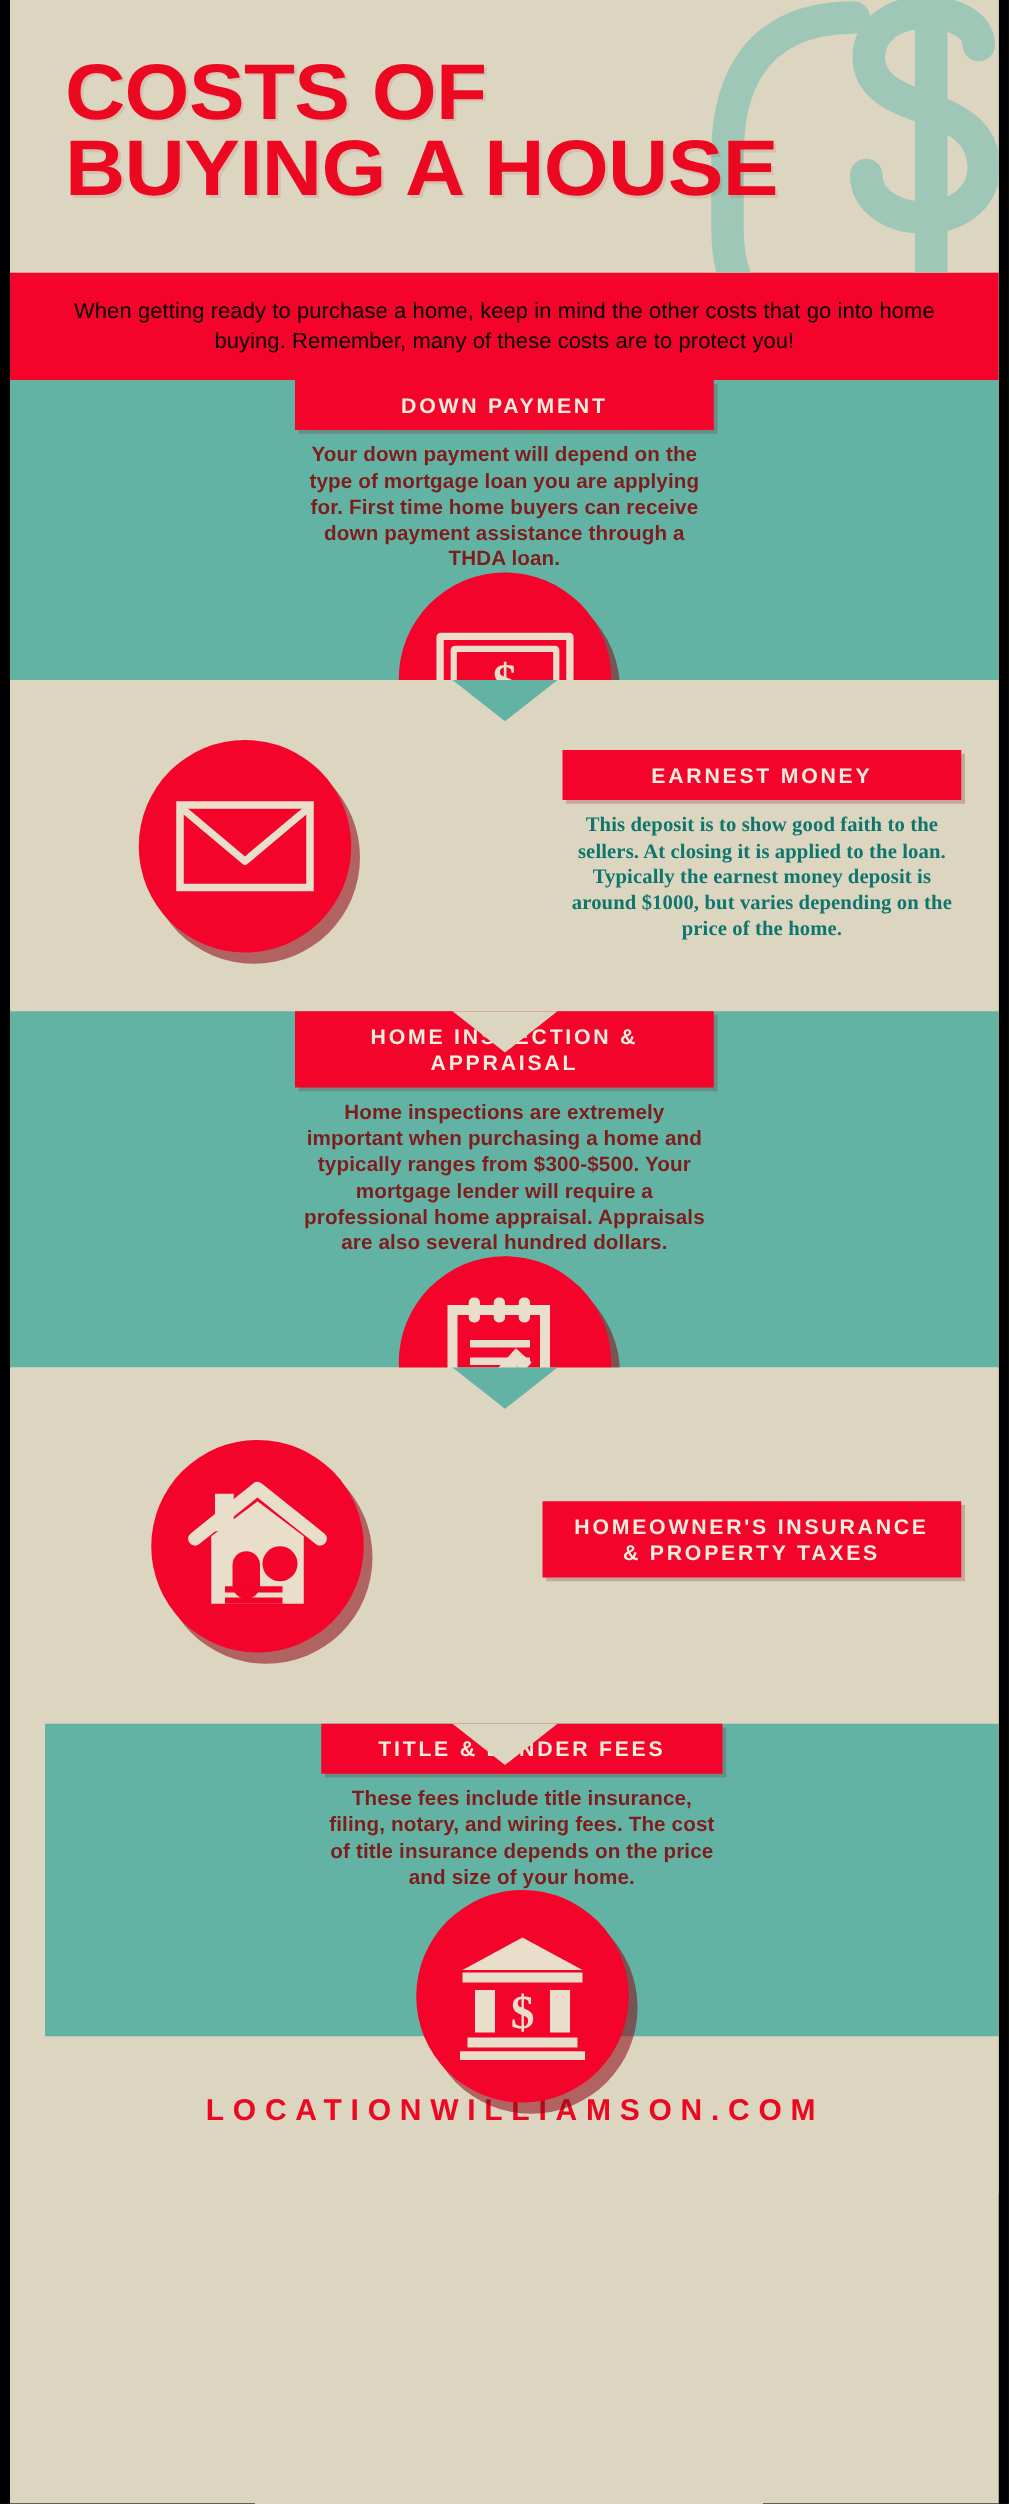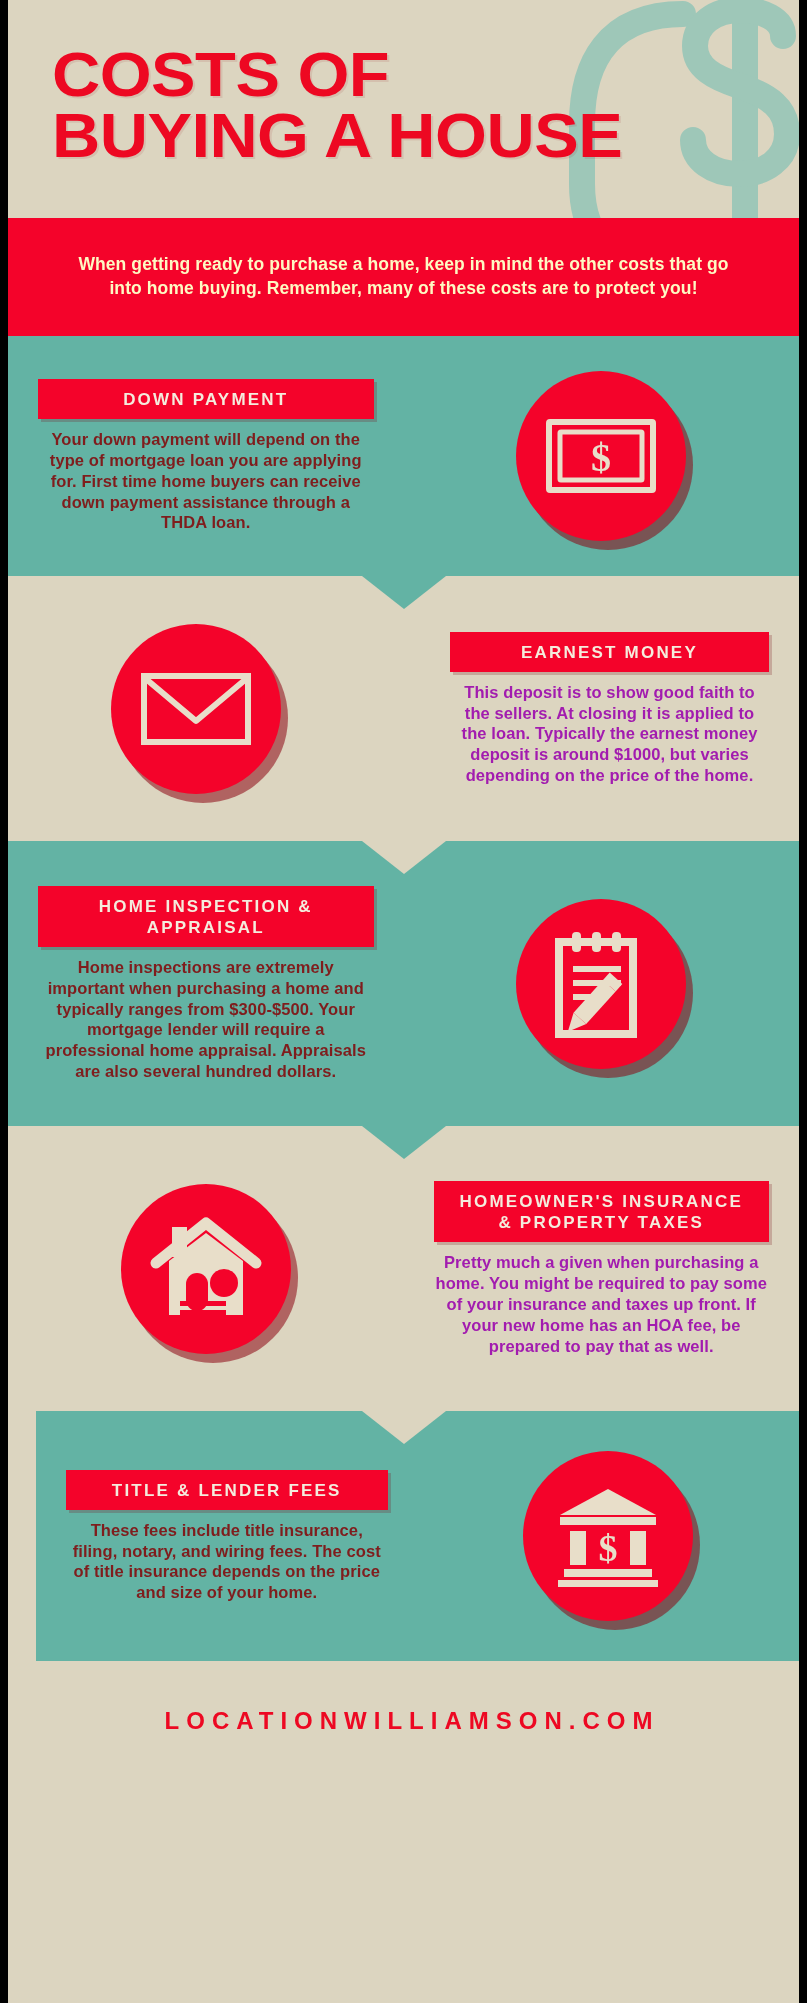--- a/index.html
+++ b/index.html
@@ -48,36 +48,36 @@
     text-shadow:2px 2px 0 rgba(150,10,20,0.10);
   }
 
   
   .intro-band{
     background:#f4032a;
     padding:18px 46px 20px 46px;
     text-align:center;
   }
   .intro-band p{
-    margin:16px;
-    color:#fef9c3;
+    margin:0;
+    color:#000000;
     font-size:17.5px;
     line-height:1.38;
-    font-weight:700;
+    font-weight:400;
     letter-spacing:0.1px;
   }
 
   
   .section{
     position:relative;
     display:flex;
     align-items:center;
     box-sizing:border-box;
   }
-  .section.teal{ background:#63b3a4; }
+  .section.teal{ background:#63b3a4;flex-direction:column; }
   .section.cream{ background:#dcd5c0; }
   .section.reverse{ flex-direction:row-reverse; }
 
   
   .notch{
     position:absolute;
     left:50%;
     bottom:-33px;
     margin-left:-42px;
     width:0;height:0;
@@ -116,21 +116,21 @@
   }
   .sec-body{
     margin:0;
     font-weight:bold;
     font-size:16.5px;
     line-height:1.26;
     letter-spacing:0.1px;
     white-space:pre-line;
   }
   .teal .sec-body{ color:#7f1d1d; }
-  .cream .sec-body{ color:#a21caf; }
+  .cream .sec-body{ color:#0f766e;font-family:Liberation Serif, serif; }
 
   
   .circle-wrap{position:relative;width:170px;height:170px;}
   .circle{
     position:absolute;inset:0;
     border-radius:50%;
     background:#f4032a;
     box-shadow:7px 9px 0 rgba(140,6,18,0.55);
     display:flex;align-items:center;justify-content:center;
   }
@@ -236,21 +236,20 @@
           </div>
         </div>
       </div>
       <div class="notch teal"></div>
     </div>
 
     <div class="section cream reverse" style="height:285px;">
       <div class="txt-col">
         <span class="sec-head">HOMEOWNER'S INSURANCE
 &amp; PROPERTY TAXES</span>
-        <p class="sec-body">Pretty much a given when purchasing a home. You might be required to pay some of your insurance and taxes up front. If your new home has an HOA fee, be prepared to pay that as well.</p>
       </div>
       <div class="icon-col">
         <div class="circle-wrap">
           <div class="circle">
             <svg width="112" height="104" viewBox="0 0 112 104" aria-hidden="true">
               <path d="M6 46 L56 6 L106 46" fill="none" stroke="#e8dec9" stroke-width="11" stroke-linecap="round" stroke-linejoin="round"></path>
               <rect x="22" y="10" width="15" height="30" fill="#e8dec9"></rect>
               <path d="M19 44 L19 98 L93 98 L93 44 L56 16 Z" fill="#e8dec9"></path>
               <rect x="36" y="56" width="22" height="38" rx="11" fill="#f4032a"></rect>
               <circle cx="74" cy="66" r="14" fill="#f4032a"></circle>

